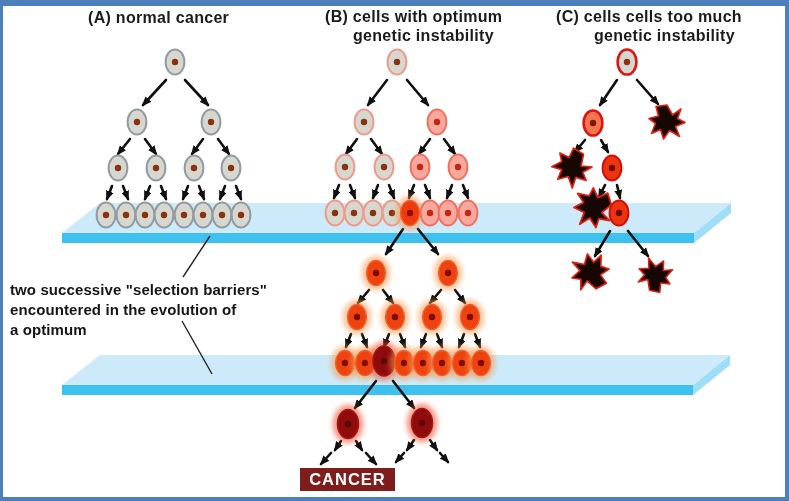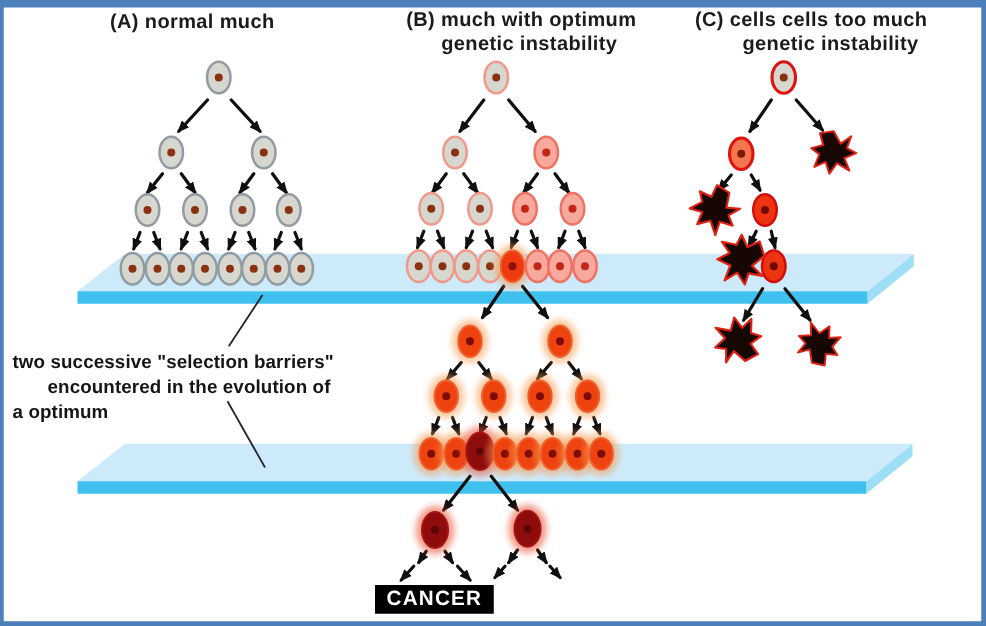--- a/index.html
+++ b/index.html
@@ -16,25 +16,25 @@
   }
   .txt{position:absolute;z-index:3;white-space:nowrap;color:#1b1b1b;}
   .panel-title{font-size:16px;font-weight:700;letter-spacing:.3px;}
   .t-a{left:88px;top:9px;}
   .t-b1{left:325px;top:8px;}
   .t-b2{left:353px;top:27px;}
   .t-c1{left:556px;top:8px;}
   .t-c2{left:594px;top:27px;}
   .annot{font-size:15px;font-weight:700;letter-spacing:.1px;color:#151515;}
   .an1{left:10px;top:281px;}
-  .an2{left:10px;top:301px;margin-left:28px;}
+  .an2{left:10px;top:301px;}
   .an3{left:10px;top:321px;}
   .cancer-box{
     left:300px;top:468px;width:95px;height:23px;line-height:23px;text-align:center;
-    background:#000000;color:#ffffff;font-size:16.5px;font-weight:700;letter-spacing:1px;
+    background:#7f1d1d;color:#ffffff;font-size:16.5px;font-weight:700;letter-spacing:1px;
   }
 </style>
 </head>
 <body>
 
 <div class="frame">
 
   <svg id="dg" width="789" height="501" viewBox="0 0 789 501">
     <defs>
       <marker id="ah" viewBox="0 0 10 8" markerWidth="10" markerHeight="8" refX="8" refY="4" orient="auto" markerUnits="userSpaceOnUse">
@@ -229,22 +229,22 @@
       <circle cx="612" cy="168" r="3.2" fill="#700b00"></circle>
       <ellipse cx="619" cy="213" rx="9.4" ry="12.6" fill="#ee3310" stroke="#d00f0d" stroke-width="2"></ellipse>
       <circle cx="619" cy="213" r="3.2" fill="#700b00"></circle>
       <path d="M 0,-17 L 5.5,-7 L 14,-13 L 10.5,-3.5 L 18,0.5 L 8.5,4.5 L 12.5,14.5 L 2.5,8.5 L -3.5,17 L -6.5,7.5 L -15.5,11.5 L -11.5,1.5 L -18,-3.5 L -8.5,-6 L -11,-15.5 Z" transform="translate(667,122) rotate(0) scale(1)" fill="#160703" stroke="#e02010" stroke-width="1.6" stroke-linejoin="round"></path>
       <path d="M 0,-17 L 5.5,-7 L 14,-13 L 10.5,-3.5 L 18,0.5 L 8.5,4.5 L 12.5,14.5 L 2.5,8.5 L -3.5,17 L -6.5,7.5 L -15.5,11.5 L -11.5,1.5 L -18,-3.5 L -8.5,-6 L -11,-15.5 Z" transform="translate(572,168) rotate(40) scale(1.05)" fill="#160703" stroke="#e02010" stroke-width="1.6" stroke-linejoin="round"></path>
       <path d="M 0,-17 L 5.5,-7 L 14,-13 L 10.5,-3.5 L 18,0.5 L 8.5,4.5 L 12.5,14.5 L 2.5,8.5 L -3.5,17 L -6.5,7.5 L -15.5,11.5 L -11.5,1.5 L -18,-3.5 L -8.5,-6 L -11,-15.5 Z" transform="translate(593,208) rotate(80) scale(1.1)" fill="#160703" stroke="#e02010" stroke-width="1.6" stroke-linejoin="round"></path>
       <path d="M 0,-17 L 5.5,-7 L 14,-13 L 10.5,-3.5 L 18,0.5 L 8.5,4.5 L 12.5,14.5 L 2.5,8.5 L -3.5,17 L -6.5,7.5 L -15.5,11.5 L -11.5,1.5 L -18,-3.5 L -8.5,-6 L -11,-15.5 Z" transform="translate(590,272) rotate(160) scale(1.05)" fill="#160703" stroke="#e02010" stroke-width="1.6" stroke-linejoin="round"></path>
       <path d="M 0,-17 L 5.5,-7 L 14,-13 L 10.5,-3.5 L 18,0.5 L 8.5,4.5 L 12.5,14.5 L 2.5,8.5 L -3.5,17 L -6.5,7.5 L -15.5,11.5 L -11.5,1.5 L -18,-3.5 L -8.5,-6 L -11,-15.5 Z" transform="translate(655,275) rotate(200) scale(0.95)" fill="#160703" stroke="#e02010" stroke-width="1.6" stroke-linejoin="round"></path>
     </svg>
 
-  <div class="txt panel-title t-a">(A) normal much</div>
-  <div class="txt panel-title t-b1">(B) much with optimum</div>
+  <div class="txt panel-title t-a">(A) normal cancer</div>
+  <div class="txt panel-title t-b1">(B) cells with optimum</div>
   <div class="txt panel-title t-b2">genetic instability</div>
   <div class="txt panel-title t-c1">(C) cells cells too much</div>
   <div class="txt panel-title t-c2">genetic instability</div>
 
   <div class="txt annot an1">two successive "selection barriers"</div>
   <div class="txt annot an2">encountered in the evolution of</div>
   <div class="txt annot an3">a optimum</div>
 
   <div class="txt cancer-box">CANCER</div>
 

